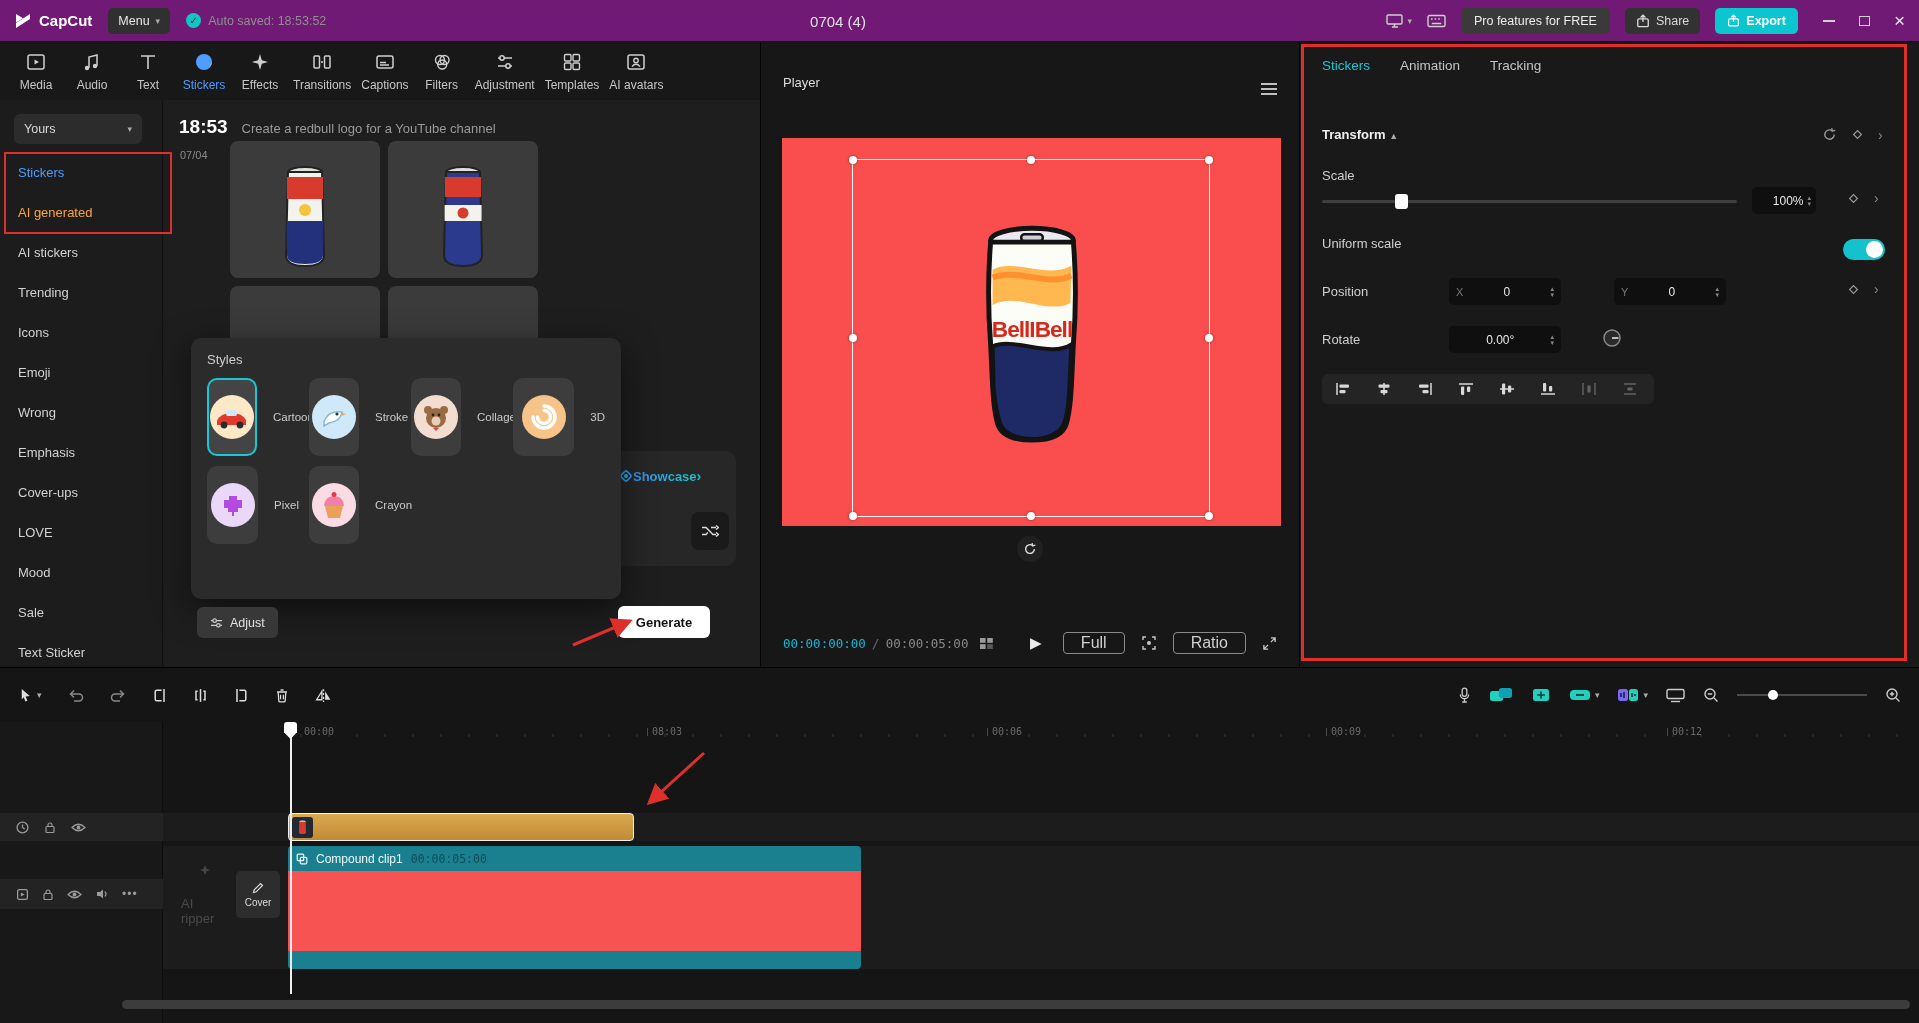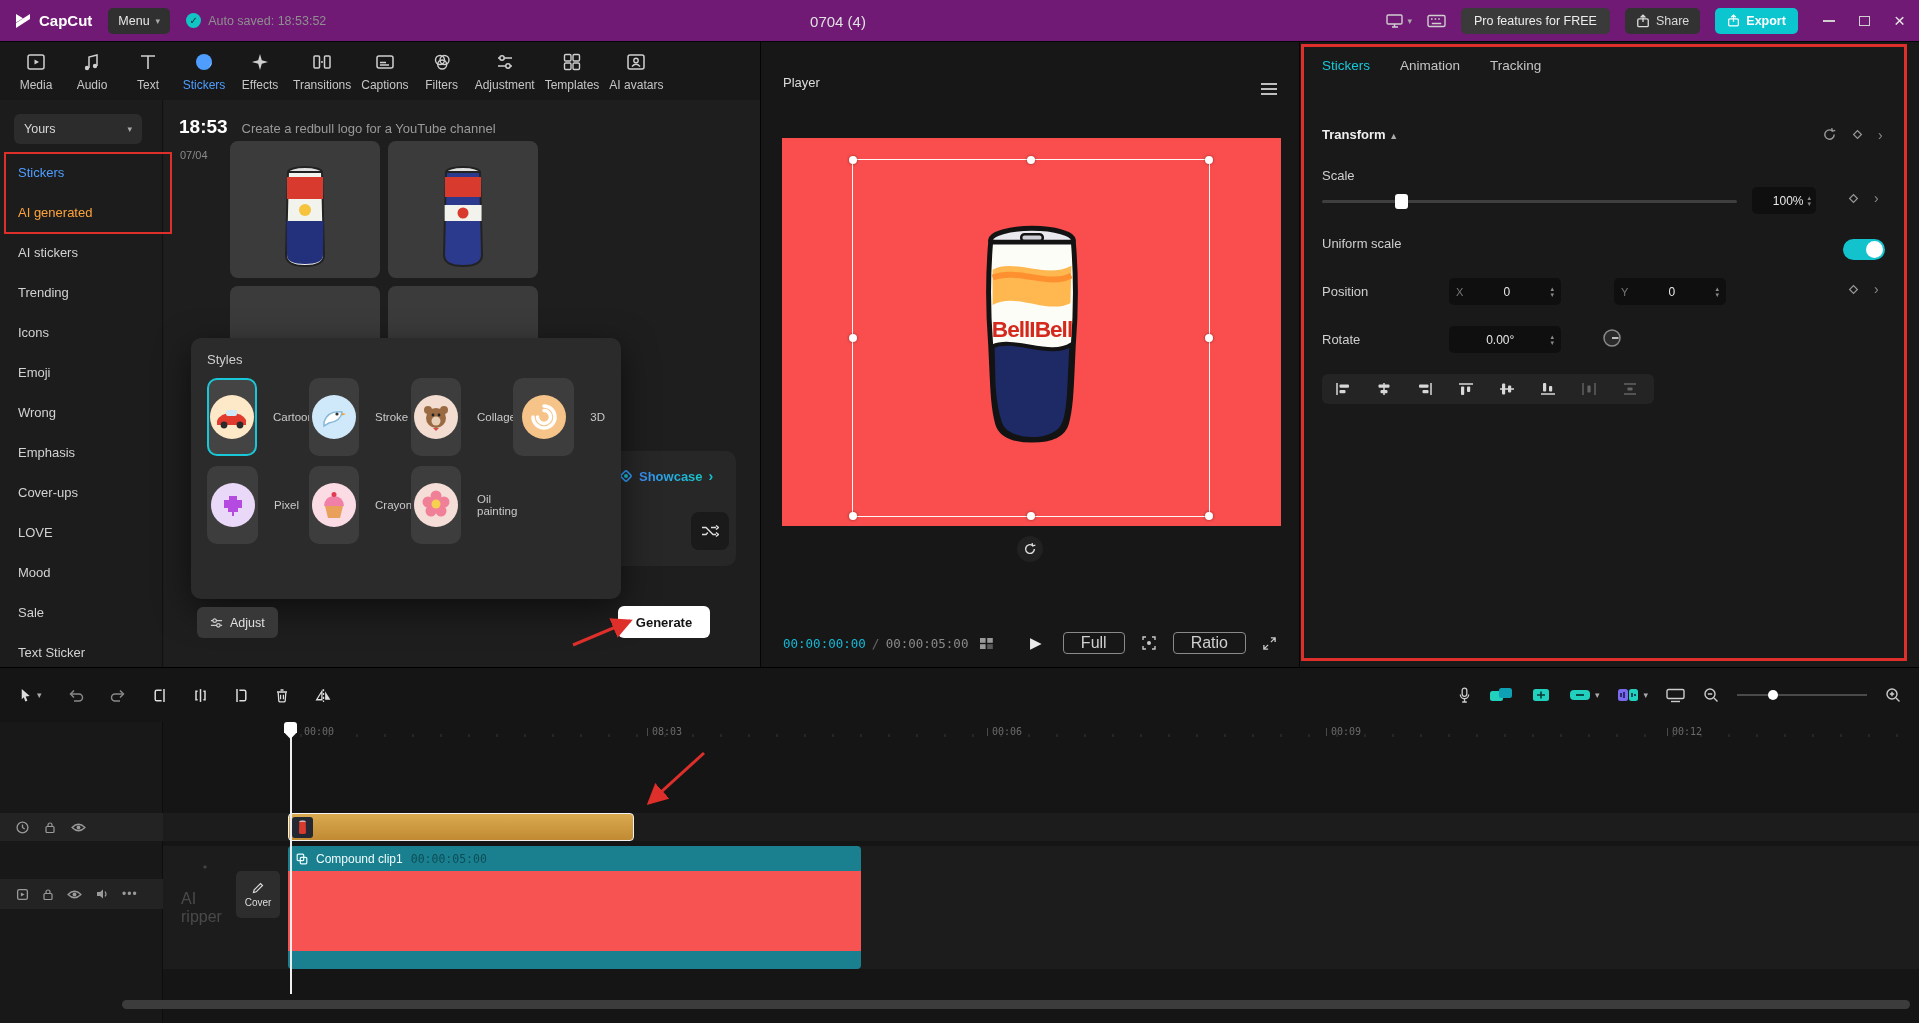--- a/index.html
+++ b/index.html
@@ -38,21 +38,21 @@
 .side-item{height:40px;display:flex;align-items:center;padding-left:18px;font-size:13px;color:#d2d2d2}
 .side-item.active-blue{color:#4f9eff}
 .side-item.active-orange{color:#ffa43c}
 .lib-content{position:absolute;left:164px;top:0;right:0;bottom:0;background:#1e1e1e}
 .gen-head{position:absolute;left:15px;top:16px;display:flex;align-items:baseline;gap:14px}
 .gen-time{font-size:19px;font-weight:bold;color:#fff}
 .gen-prompt{font-size:13px;color:#999}
 .gen-date{position:absolute;left:16px;top:49px;font-size:11px;color:#8a8a8a}
 .scard{position:absolute;width:150px;height:137px;background:#3b3b3b;border-radius:8px;display:flex;align-items:flex-end;justify-content:center;overflow:hidden}
 .prompt-card{position:absolute;left:37px;top:351px;width:535px;height:115px;background:#272727;border-radius:10px;z-index:1}
-.showcase{position:absolute;left:455px;top:368px;display:flex;align-items:center;gap:6px;z-index:2;font-size:13px;font-weight:bold}
+.showcase{position:absolute;left:455px;top:368px;display:flex;align-items:center;gap:0;z-index:2;font-size:13px;font-weight:bold}
 .showcase-text{background:linear-gradient(90deg,#3a8ef8,#14c8c8);-webkit-background-clip:text;background-clip:text;color:transparent}
 .showcase-chev{color:#14c0d0;font-size:14px}
 .shuffle-box{position:absolute;left:527px;top:412px;width:38px;height:38px;background:#1a1a1a;border-radius:8px;display:flex;align-items:center;justify-content:center;z-index:2}
 .popup{position:absolute;left:27px;top:238px;width:430px;height:261px;background:#2b2b2b;border-radius:10px;box-shadow:0 10px 34px rgba(0,0,0,.55);z-index:5;padding:14px 16px}
 .styles-title{font-size:13px;color:#cfcfcf}
 .style-grid{display:grid;grid-template-columns:repeat(4,92px);gap:10px;margin-top:11px}
 .style-tile{width:92px;display:flex;flex-direction:row;align-items:center;gap:16px}
 .tile-box{width:78px;height:78px;background:#3d3d3d;border-radius:10px;border:2px solid transparent;display:flex;align-items:center;justify-content:center}
 .style-tile.selected .tile-box{border-color:#19c8d8;background:#444}
 .tile-label{font-size:11.5px;color:#c9c9c9}
@@ -117,21 +117,21 @@
 .tracks{position:absolute;left:163px;top:54px;right:0;bottom:0;overflow:hidden}
 .lane{position:absolute;left:0;right:0;background:#1c1c1c}
 .sticker-clip{position:absolute;left:125px;top:91px;width:346px;height:28px;background:linear-gradient(180deg,#d9aa50,#c18a33);border:1.5px solid #f2f2f2;border-radius:4px;display:flex;align-items:center;padding-left:3px}
 .clip-thumb{width:21px;height:21px;background:#232832;border-radius:3px;display:flex;align-items:center;justify-content:center}
 .compound{position:absolute;left:125px;top:124px;width:573px;height:123px;border-radius:4px;overflow:hidden}
 .comp-head{height:25px;background:#1a8090;display:flex;align-items:center;gap:8px;padding:0 8px;font-size:12px;color:#eefbfb}
 .comp-dur{color:#0c4d57;font-family:"DejaVu Sans Mono",monospace;font-size:11.5px}
 .comp-body{height:80px;background:#f85353}
 .comp-foot{height:18px;background:#1a8090}
 .cover-btn{position:absolute;left:73px;top:149px;width:44px;height:47px;background:#2d2d2d;border-radius:5px;display:flex;flex-direction:column;align-items:center;justify-content:center;gap:3px;font-size:10px;color:#ddd}
-.ai-ripper{position:absolute;left:18px;top:142px;width:48px;height:62px;opacity:.25;display:flex;flex-direction:column;align-items:center;justify-content:center;gap:20px;font-size:16px;color:#ccc}
+.ai-ripper{position:absolute;left:18px;top:142px;width:48px;height:62px;opacity:.25;display:flex;flex-direction:column;align-items:center;justify-content:center;gap:20px;font-size:13px;color:#ccc}
 .playhead-line{position:absolute;left:290px;top:54px;width:2px;height:272px;background:#eee;z-index:8}
 .playhead-handle{position:absolute;left:284px;top:54px;width:13px;height:17px;background:#fff;border-radius:3px;clip-path:polygon(0 0,100% 0,100% 60%,50% 100%,0 60%);z-index:9}
 .tl-scrollbar{position:absolute;left:122px;top:332px;width:1788px;height:9px;background:#3c3c3c;border-radius:5px}
 .zoom-slider{width:130px;height:2px;background:#4a4a4a;position:relative}
 .zoom-thumb{position:absolute;left:24%;top:-4px;width:10px;height:10px;border-radius:50%;background:#fff}
 .mini-icon{border-radius:3px}
 
 
 .red-box{position:absolute;border:2.5px solid #de2f2b;z-index:70;pointer-events:none}
 .red-box-insp{position:absolute;left:1301px;top:44px;width:606px;height:617px;border:3px solid #de2f2b;z-index:70;pointer-events:none}
@@ -420,36 +420,20 @@
             <div class="tile-box">
                 <svg width="46" height="46" viewBox="0 0 46 46">
                   <circle cx="23" cy="23" r="22" fill="#fbdce4"></circle>
                   <path d="M14 24 h18 l-3 12 h-12Z" fill="#e8a05a"></path>
                   <path d="M13 24 q1-10 10-10 q9 0 10 10Z" fill="#f080a8"></path>
                   <circle cx="23" cy="12.5" r="2.5" fill="#e23a50"></circle>
                 </svg>
               </div>
             <span class="tile-label">Crayon</span>
           </div>
-          <div class="style-tile">
-            <div class="tile-box">
-                <svg width="46" height="46" viewBox="0 0 46 46">
-                  <circle cx="23" cy="23" r="22" fill="#f5ded8"></circle>
-                  <g fill="#f08098">
-                    <circle cx="23" cy="14" r="5.5"></circle>
-                    <circle cx="31" cy="20" r="5.5"></circle>
-                    <circle cx="28" cy="29" r="5.5"></circle>
-                    <circle cx="18" cy="29" r="5.5"></circle>
-                    <circle cx="15" cy="20" r="5.5"></circle>
-                  </g>
-                  <circle cx="23" cy="22" r="4.5" fill="#f8d050"></circle>
-                </svg>
-              </div>
-            <span class="tile-label">Oil painting</span>
-          </div>
         </div>
       </div>
 
       <button class="adjust-btn">
         <svg width="13" height="12" viewBox="0 0 14 12">
             <path d="M1 3.5 H13 M1 8.5 H13" stroke="#ccc" stroke-width="1.3"></path>
             <circle cx="5" cy="3.5" r="1.9" fill="#383838" stroke="#ccc" stroke-width="1.3"></circle>
             <circle cx="9" cy="8.5" r="1.9" fill="#383838" stroke="#ccc" stroke-width="1.3"></circle>
           </svg>
         <span>Adjust</span>

